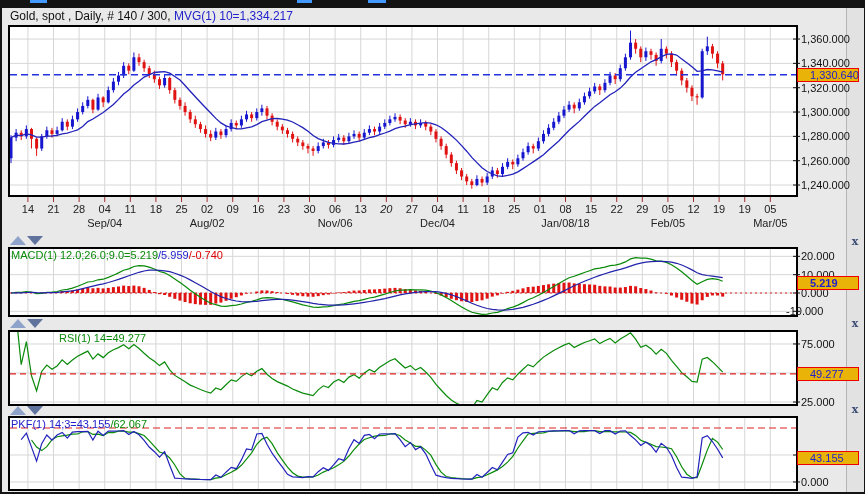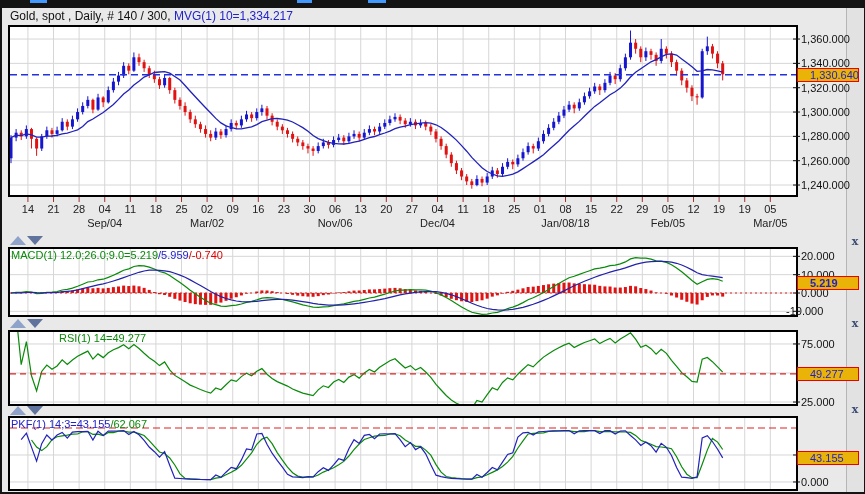--- a/index.html
+++ b/index.html
@@ -738,37 +738,37 @@
       <div class="daylab" style="left: 118.32px; top: 203px;">11</div>
       <div class="daylab" style="left: 143.92px; top: 203px;">18</div>
       <div class="daylab" style="left: 169.52px; top: 203px;">25</div>
       <div class="daylab" style="left: 195.12px; top: 203px;">02</div>
       <div class="daylab" style="left: 220.72px; top: 203px;">09</div>
       <div class="daylab" style="left: 246.32px; top: 203px;">16</div>
       <div class="daylab" style="left: 271.92px; top: 203px;">23</div>
       <div class="daylab" style="left: 297.52px; top: 203px;">30</div>
       <div class="daylab" style="left: 323.12px; top: 203px;">06</div>
       <div class="daylab" style="left: 348.72px; top: 203px;">13</div>
-      <div class="daylab" style="left: 374.32px; top: 203px;">20</div>
+      <div class="daylab" style="left: 374.32px; top: 203px; font-style: italic;">20</div>
       <div class="daylab" style="left: 399.92px; top: 203px;">27</div>
       <div class="daylab" style="left: 425.52px; top: 203px;">04</div>
       <div class="daylab" style="left: 451.12px; top: 203px;">11</div>
       <div class="daylab" style="left: 476.72px; top: 203px;">18</div>
       <div class="daylab" style="left: 502.32px; top: 203px;">25</div>
       <div class="daylab" style="left: 527.92px; top: 203px;">01</div>
       <div class="daylab" style="left: 553.52px; top: 203px;">08</div>
       <div class="daylab" style="left: 579.12px; top: 203px;">15</div>
       <div class="daylab" style="left: 604.72px; top: 203px;">22</div>
       <div class="daylab" style="left: 630.32px; top: 203px;">29</div>
       <div class="daylab" style="left: 655.92px; top: 203px;">05</div>
       <div class="daylab" style="left: 681.52px; top: 203px;">12</div>
       <div class="daylab" style="left: 707.12px; top: 203px;">19</div>
       <div class="daylab" style="left: 732.72px; top: 203px;">19</div>
       <div class="daylab" style="left: 758.32px; top: 203px;">05</div>
       <div class="monlab" style="left: 72.72px; top: 217px;">Sep/04</div>
-      <div class="monlab" style="left: 175.12px; top: 217px;">Mar/02</div>
+      <div class="monlab" style="left: 175.12px; top: 217px;">Aug/02</div>
       <div class="monlab" style="left: 303.12px; top: 217px;">Nov/06</div>
       <div class="monlab" style="left: 405.52px; top: 217px;">Dec/04</div>
       <div class="monlab" style="left: 533.52px; top: 217px;">Jan/08/18</div>
       <div class="monlab" style="left: 635.92px; top: 217px;">Feb/05</div>
       <div class="monlab" style="left: 738.32px; top: 217px;">Mar/05</div>
     </div>
 </div>
 
 </body></html>

